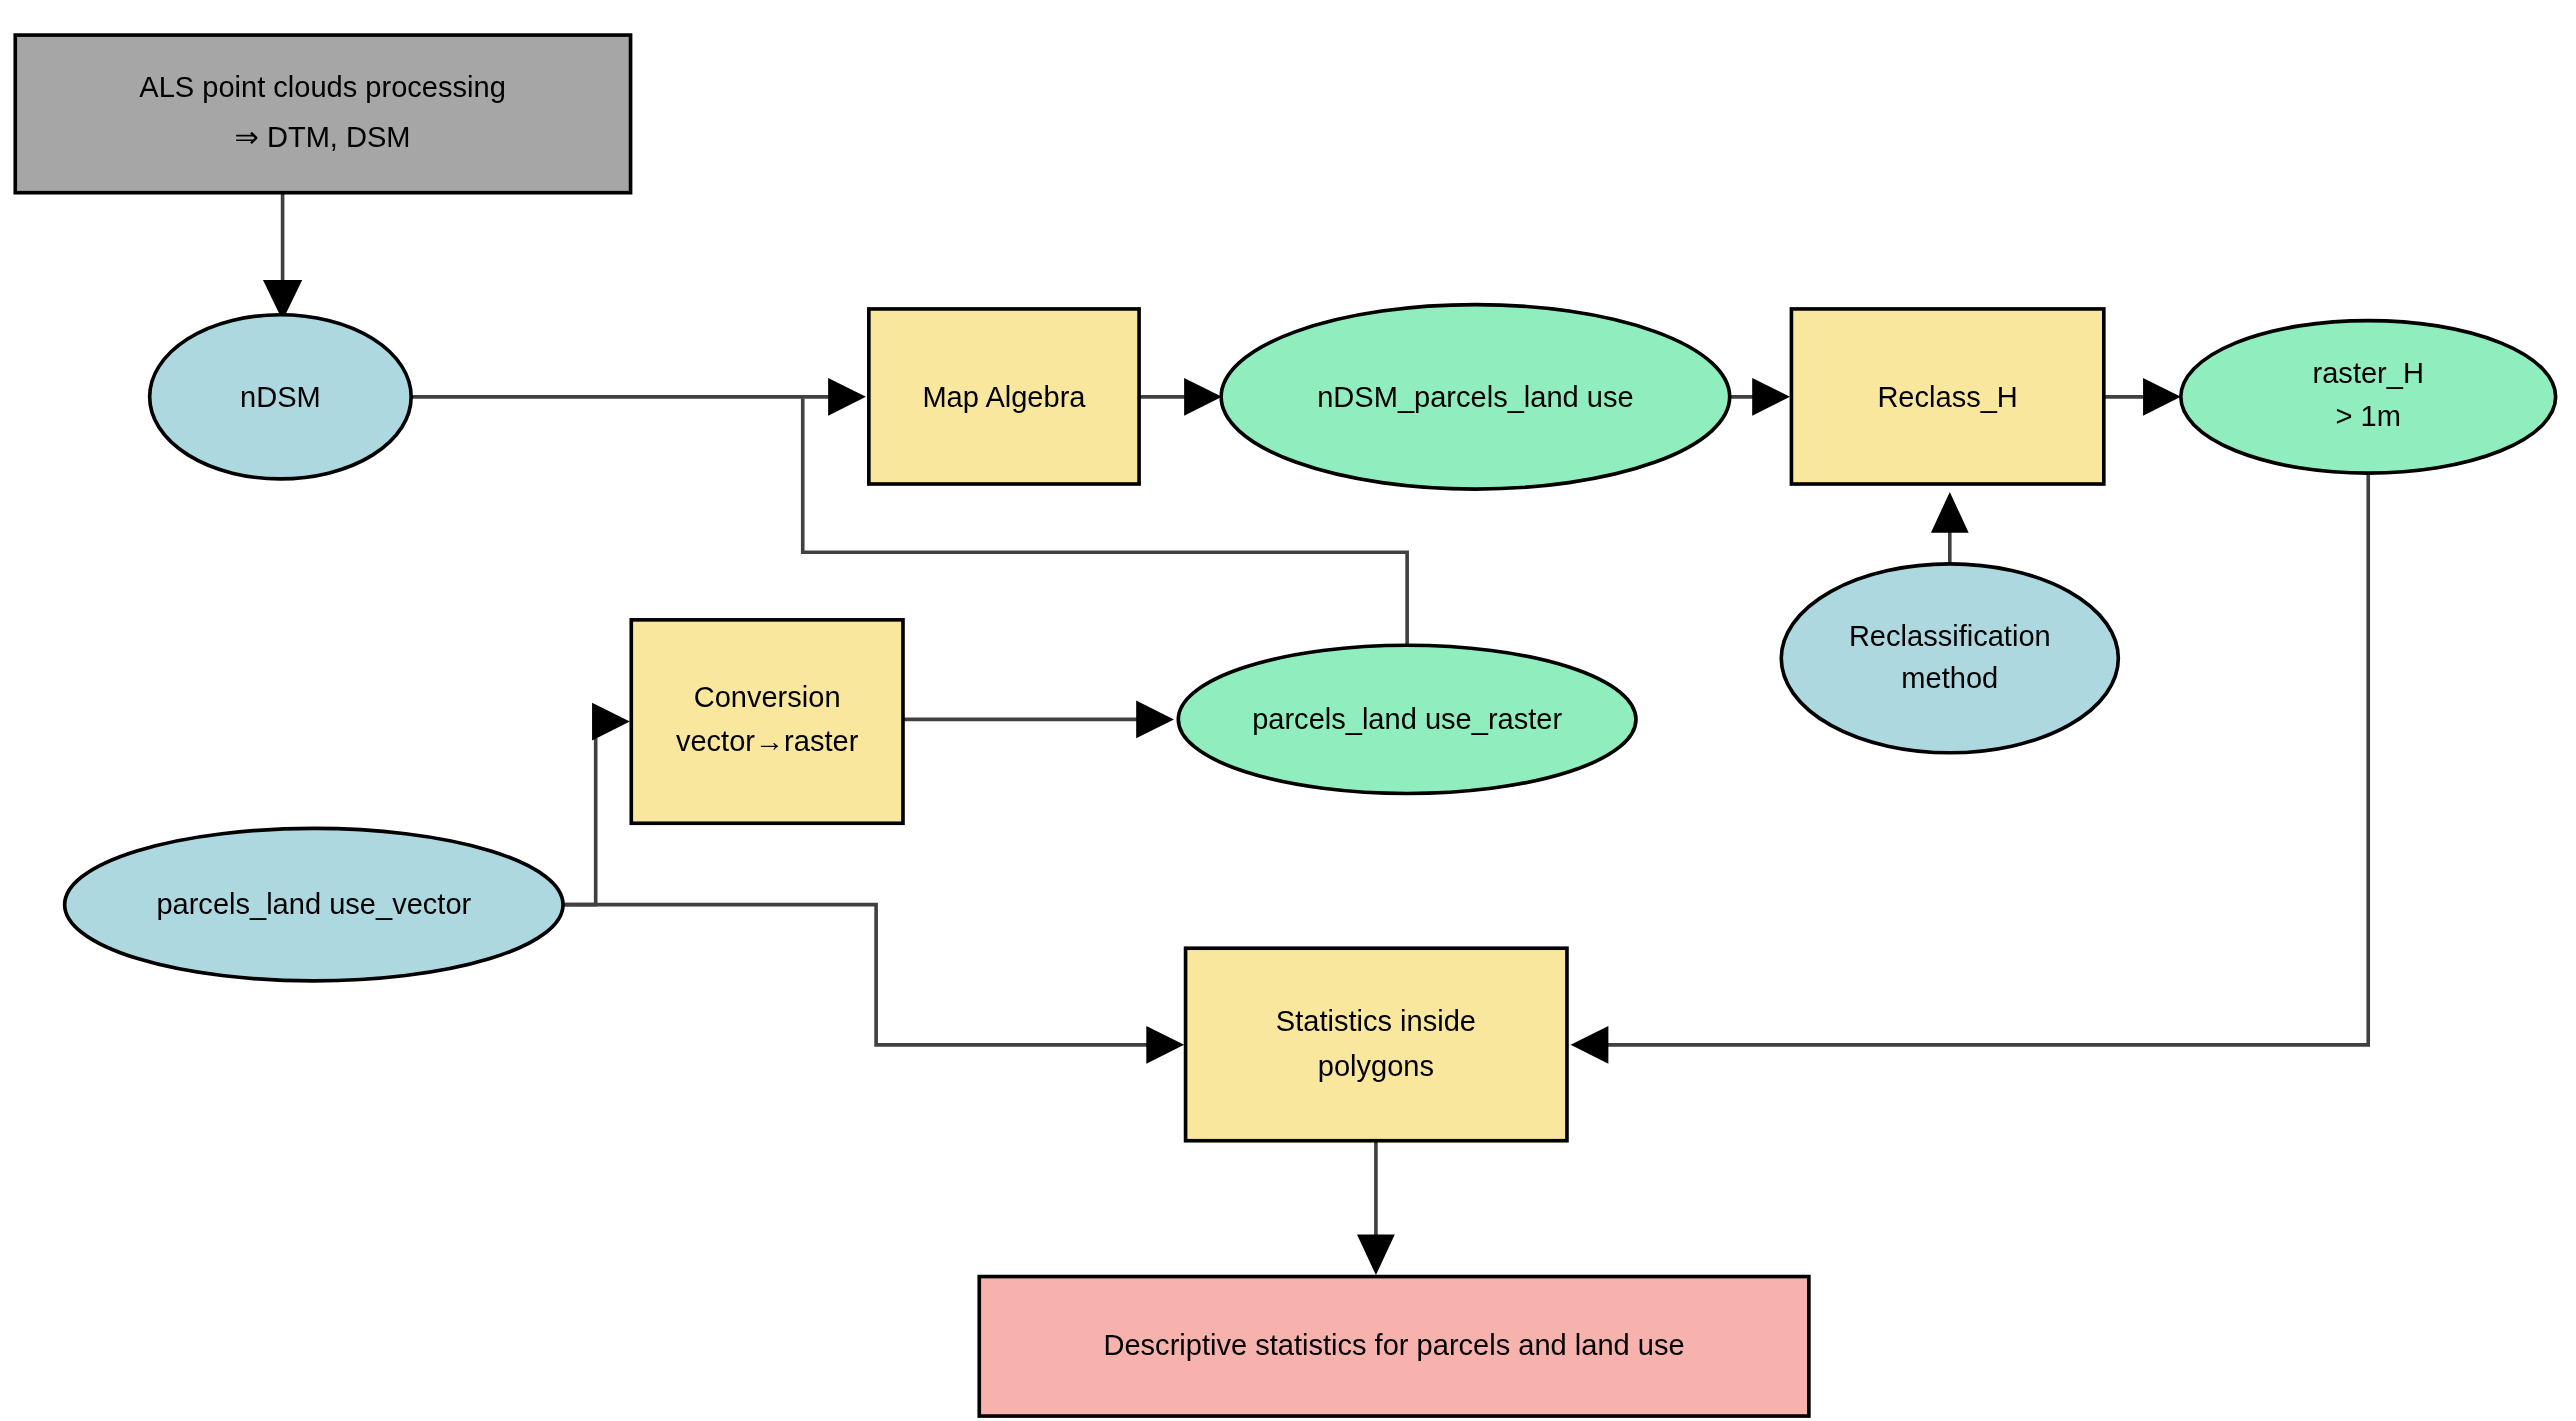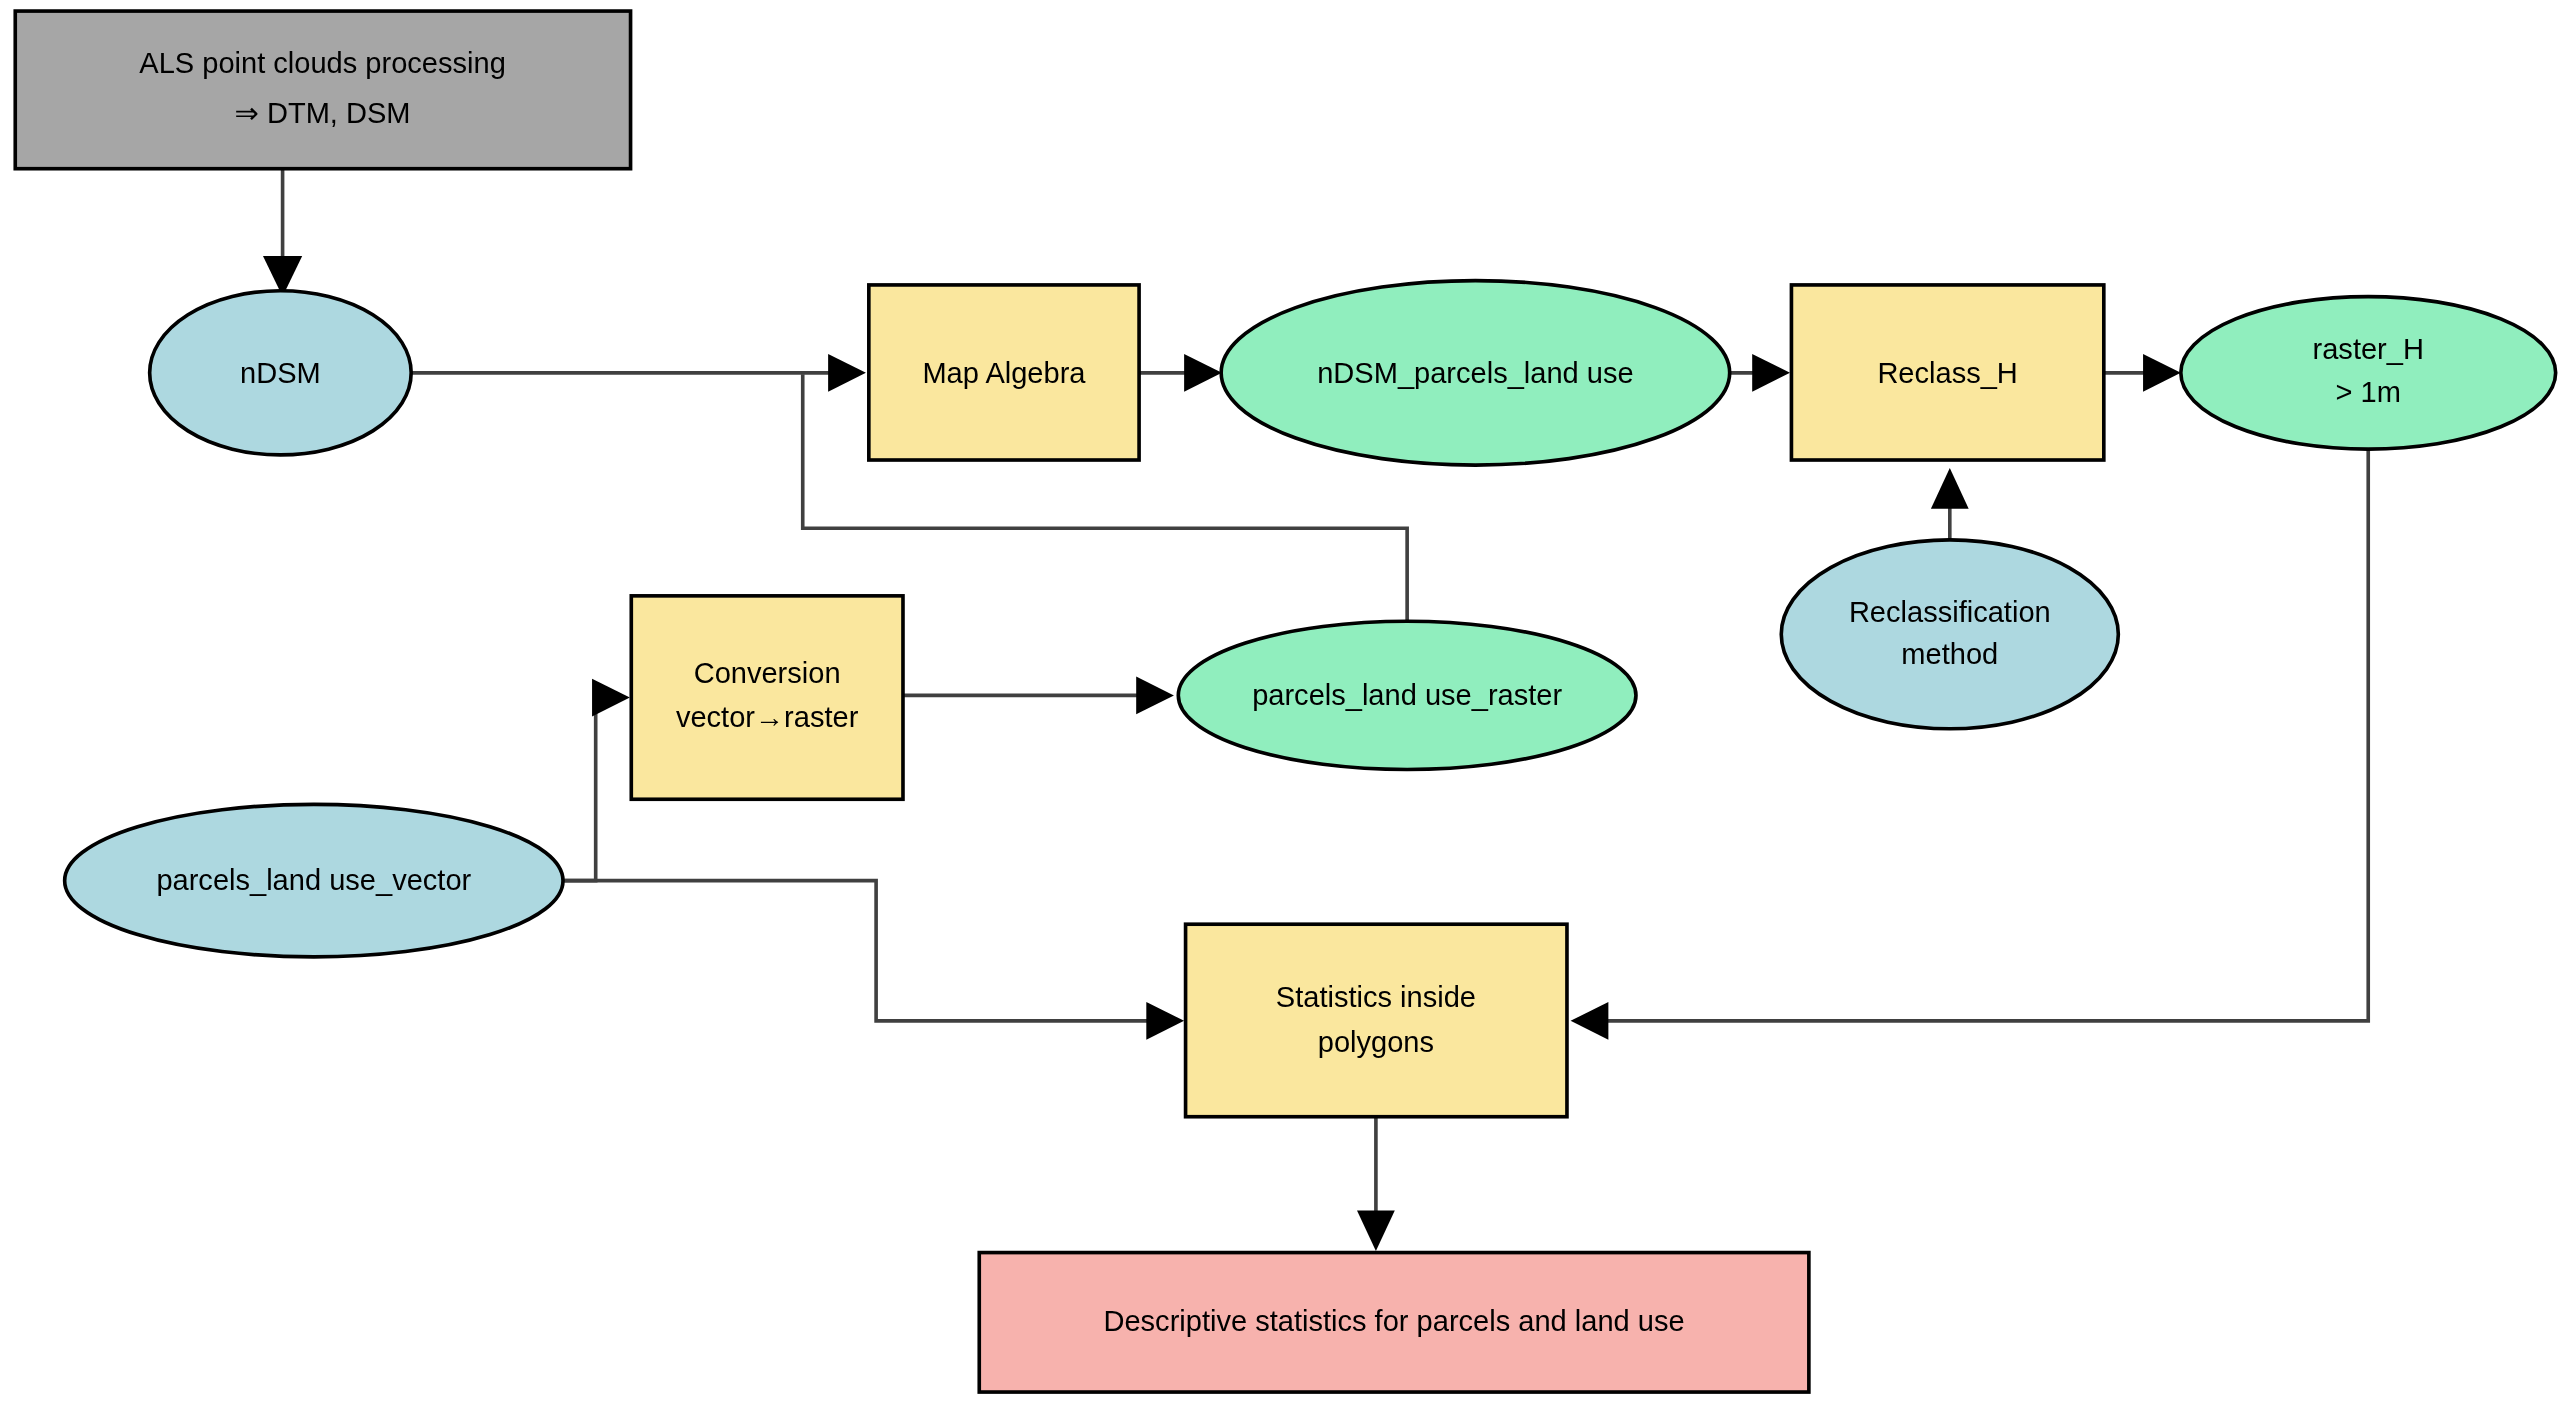--- a/index.html
+++ b/index.html
@@ -12,20 +12,21 @@
     width: 2576px;
     height: 1422px;
     font-family: "Liberation Sans", sans-serif;
     overflow: hidden;
   }
   #diagram-root {
     position: relative;
     width: 2576px;
     height: 1010px;
     background: #ffffff;
+    margin-top: 24px;
   }
   svg#flow-svg {
     display: block;
     width: 2576px;
     height: 1422px;
   }
   .node-label {
     font-family: "Liberation Sans", sans-serif;
     font-size: 40px;
     fill: #000000;

